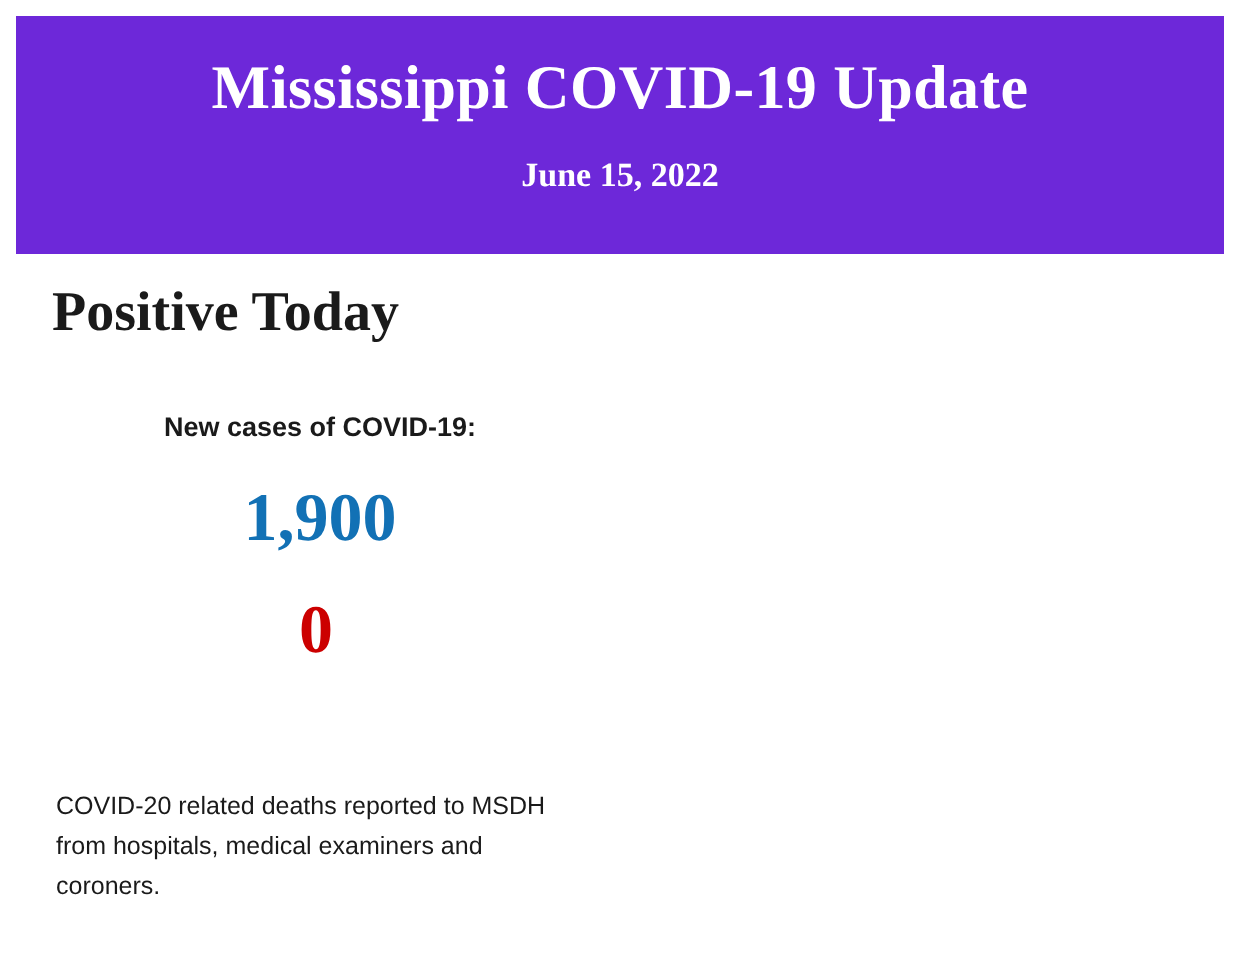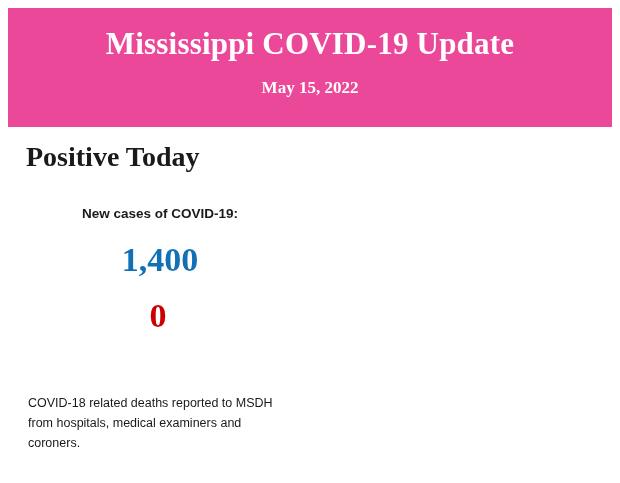--- a/index.html
+++ b/index.html
@@ -21,21 +21,21 @@
     background: #ffffff;
   }
 
   
   .banner {
     position: absolute;
     left: 8px;
     top: 8px;
     width: 604px;
     height: 119px;
-    background: #ec4899;
+    background: #6d28d9;
     box-sizing: border-box;
     display: flex;
     flex-direction: column;
     align-items: center;
     justify-content: flex-start;
     padding-top: 18px;
   }
   .banner-title {
     color: #ffffff;
     font-family: "Liberation Serif", serif;
@@ -112,32 +112,32 @@
   .stat-col.left .stat-note  { padding-left: 6px; }
   .stat-col.right .stat-note { padding-left: 4px; }
 </style>
 </head>
 <body>
 
 <div class="page">
 
   <div class="banner">
     <div class="banner-title">Mississippi COVID-19 Update</div>
-    <div class="banner-date">May 15, 2022</div>
+    <div class="banner-date">June 15, 2022</div>
   </div>
 
   <div class="section-title">Positive Today</div>
 
   <div class="stats">
 
     <div class="stat-col left">
       <div class="stat-label">New cases of COVID-19:</div>
-      <div class="stat-value cases">1,400</div>
+      <div class="stat-value cases">1,900</div>
     </div>
 
     <div class="stat-col right">
       <div class="stat-value deaths">0</div>
-      <div class="stat-note">COVID-18 related deaths reported to MSDH from hospitals, medical examiners and coroners.</div>
+      <div class="stat-note">COVID-20 related deaths reported to MSDH from hospitals, medical examiners and coroners.</div>
     </div>
 
   </div>
 
 </div>
 
 </body></html>

